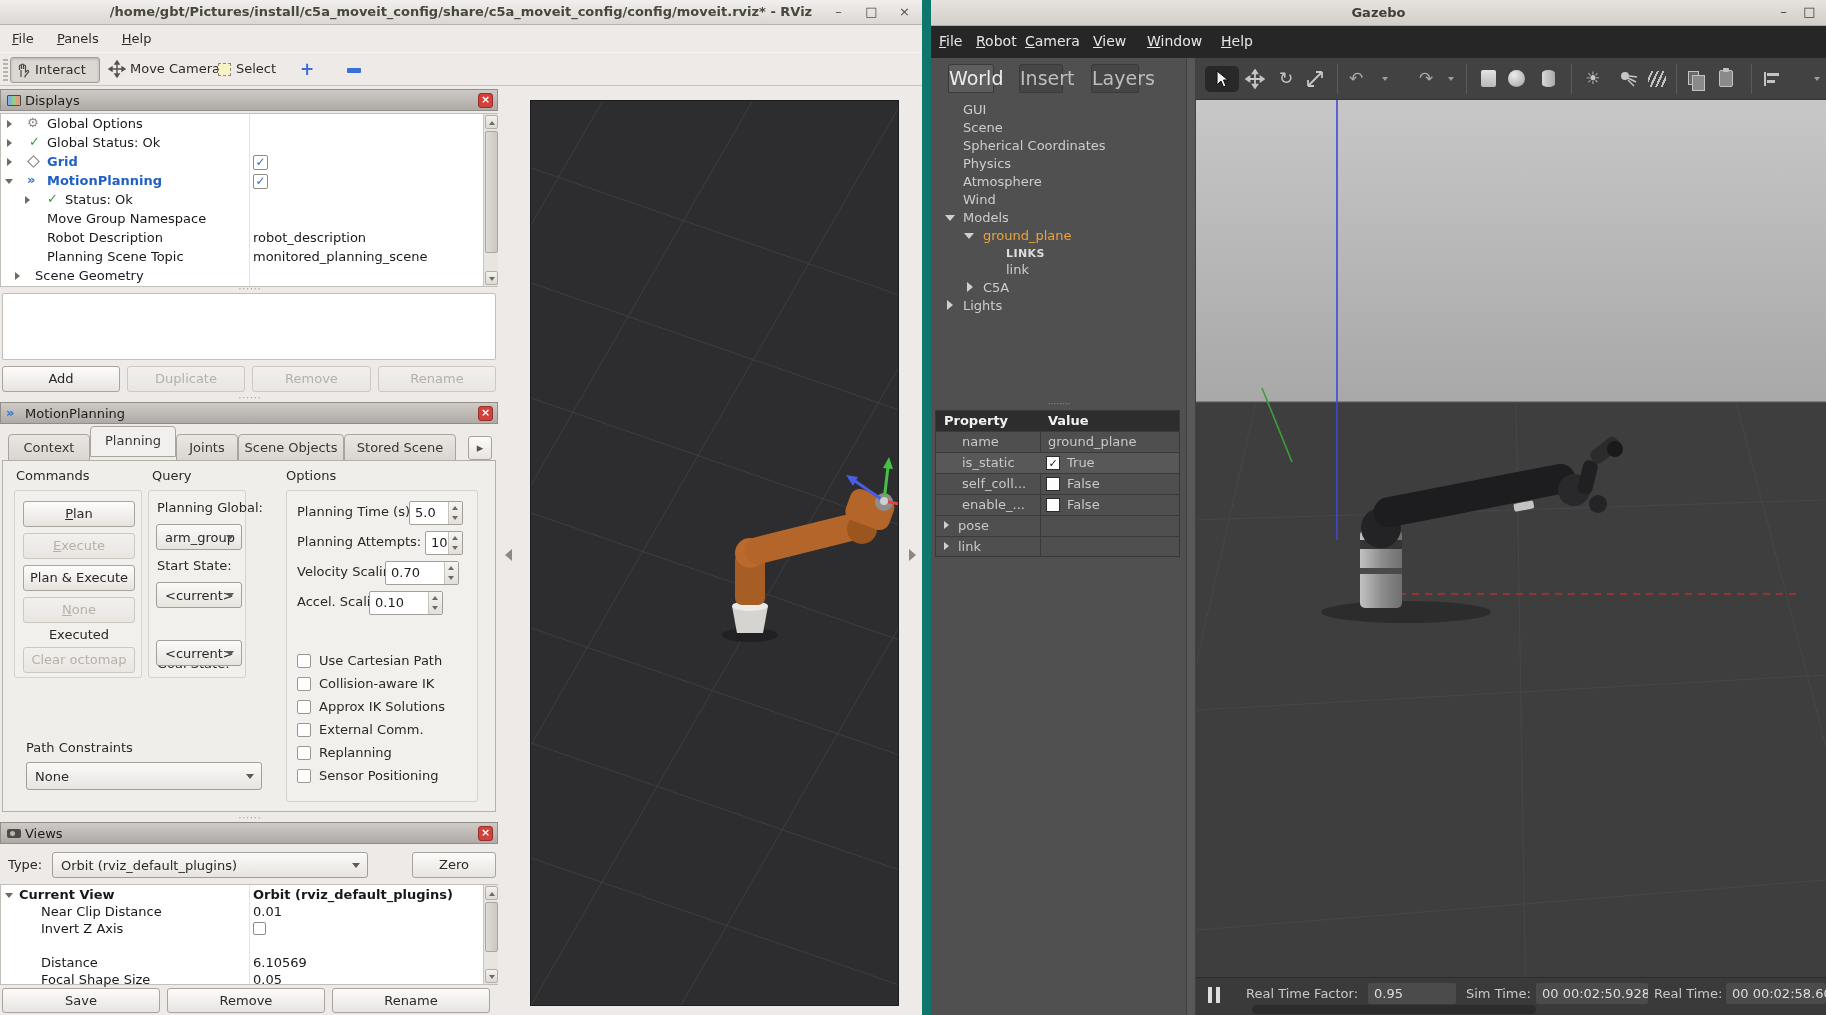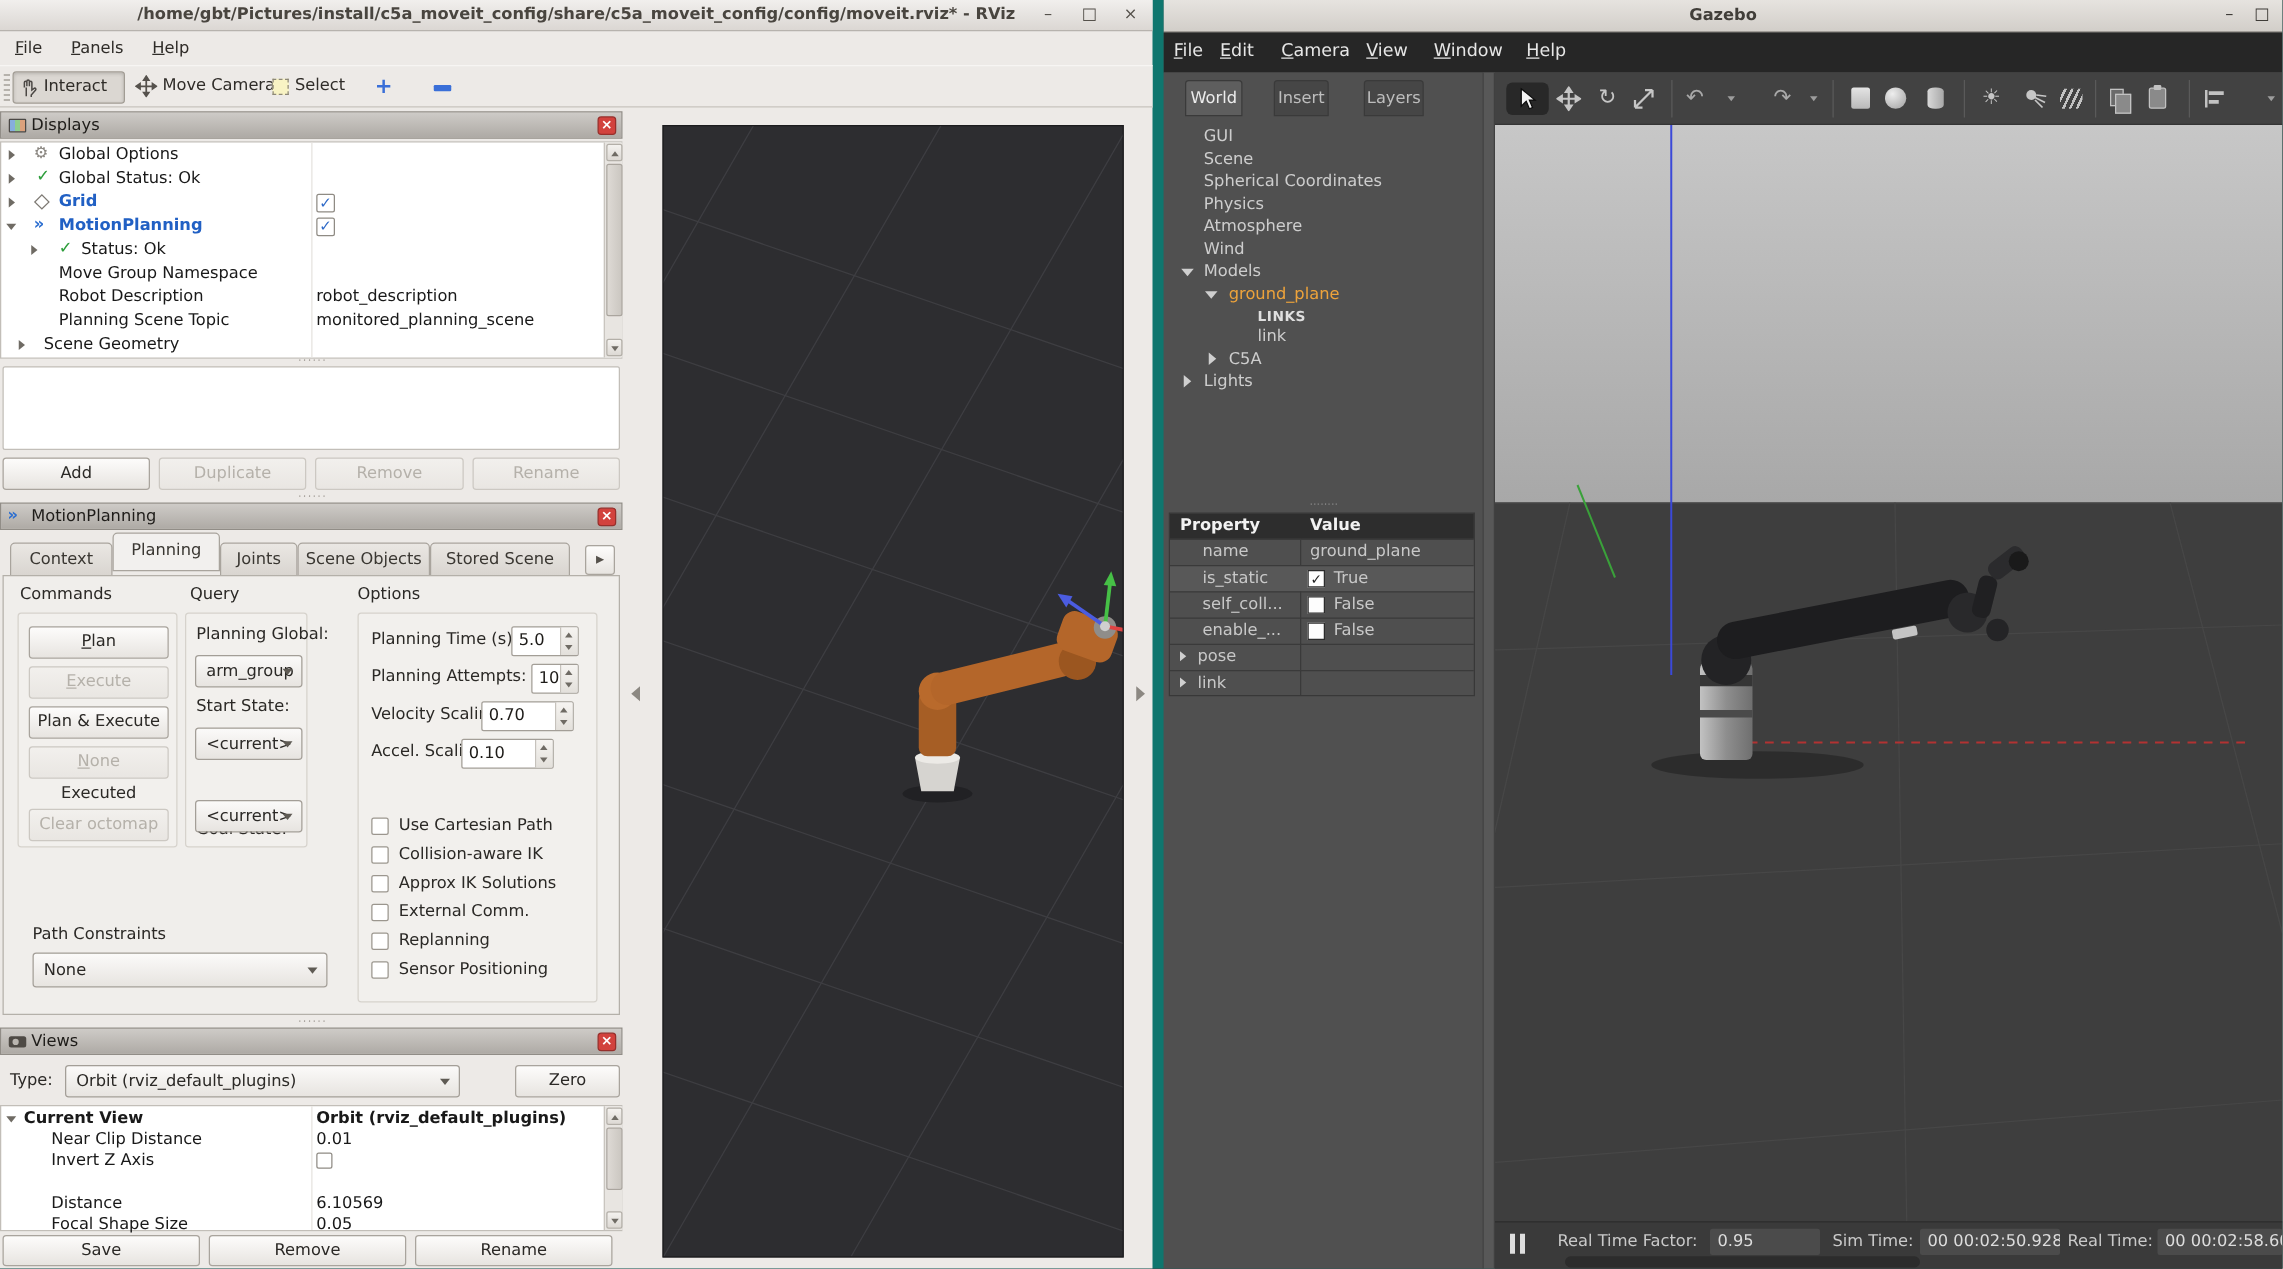--- a/index.html
+++ b/index.html
@@ -109,21 +109,21 @@
   .gazebo { position:absolute; left:931px; top:0; width:895px; height:1015px; background:#4f4f4f; }
   .gz-titlebar { position:absolute; left:0; top:0; width:100%; height:26px;
     background:linear-gradient(#e6e3df,#d2cec9); border-bottom:1px solid #aeaaa4; }
   .gz-title { display:block; text-align:center; font-size:13px; font-weight:bold; color:#403d38; line-height:25px; }
   .gz-menubar { position:absolute; left:0; top:26px; width:100%; height:32px; background:#262626; }
   .gmn { position:absolute; top:7px; font-size:14px; color:#e6e6e6; display:inline-block; }
   .gmn::first-letter { text-decoration:underline; }
 
   .gz-panel { position:absolute; left:0; top:58px; width:255px; height:957px; background:#505050; }
   .gz-tab { position:absolute; top:6px; height:29px; background:#464646; border:1px solid #3a3a3a;
-    border-radius:3px 3px 0 0; color:#bdbdbd; font-size:13px; text-align:center; line-height:27px; }
+    border-radius:3px 3px 0 0; color:#bdbdbd; font-size:19px; text-align:center; line-height:27px; }
   .gz-tab.active { background:#5e5e5e; color:#ececec; }
   .gz-item { position:absolute; font-size:13px; color:#cdcdcd; white-space:nowrap; }
   .gz-item.sel { color:#eda33b; }
   .gz-item.links { font-size:11px; font-weight:bold; color:#dedede; letter-spacing:.4px; }
   .gz-twr { position:absolute; width:0; height:0; border-left:6px solid #cfcfcf;
     border-top:5px solid transparent; border-bottom:5px solid transparent; }
   .gz-twd { position:absolute; width:0; height:0; border-top:6px solid #cfcfcf;
     border-left:5px solid transparent; border-right:5px solid transparent; }
   .gz-dots { position:absolute; left:105px; width:46px; color:#8d8d8d; font-size:9px; height:6px; line-height:4px; text-align:center; }
   .gz-dots::after { content:"········"; letter-spacing:0; }
@@ -494,21 +494,21 @@
   <div class="gazebo">
 
     <div class="gz-titlebar">
       <span class="gz-title">Gazebo</span>
       <span class="winbtn" style="right:34px; left:auto; color:#3f3c38;">–</span>
       <span class="winbtn" style="right:8px; left:auto; color:#3f3c38;">□</span>
     </div>
 
     <div class="gz-menubar">
       <span class="gmn" style="left:8px;">File</span>
-      <span class="gmn" style="left:45px;">Edit</span>
+      <span class="gmn" style="left:45px;">Robot</span>
       <span class="gmn" style="left:94px;">Camera</span>
       <span class="gmn" style="left:162px;">View</span>
       <span class="gmn" style="left:216px;">Window</span>
       <span class="gmn" style="left:290px;">Help</span>
     </div>
 
     <div class="gz-panel">
       <div class="gz-tab active" style="left:17px; width:46px;">World</div>
       <div class="gz-tab" style="left:88px; width:44px;">Insert</div>
       <div class="gz-tab" style="left:160px; width:48px;">Layers</div>

